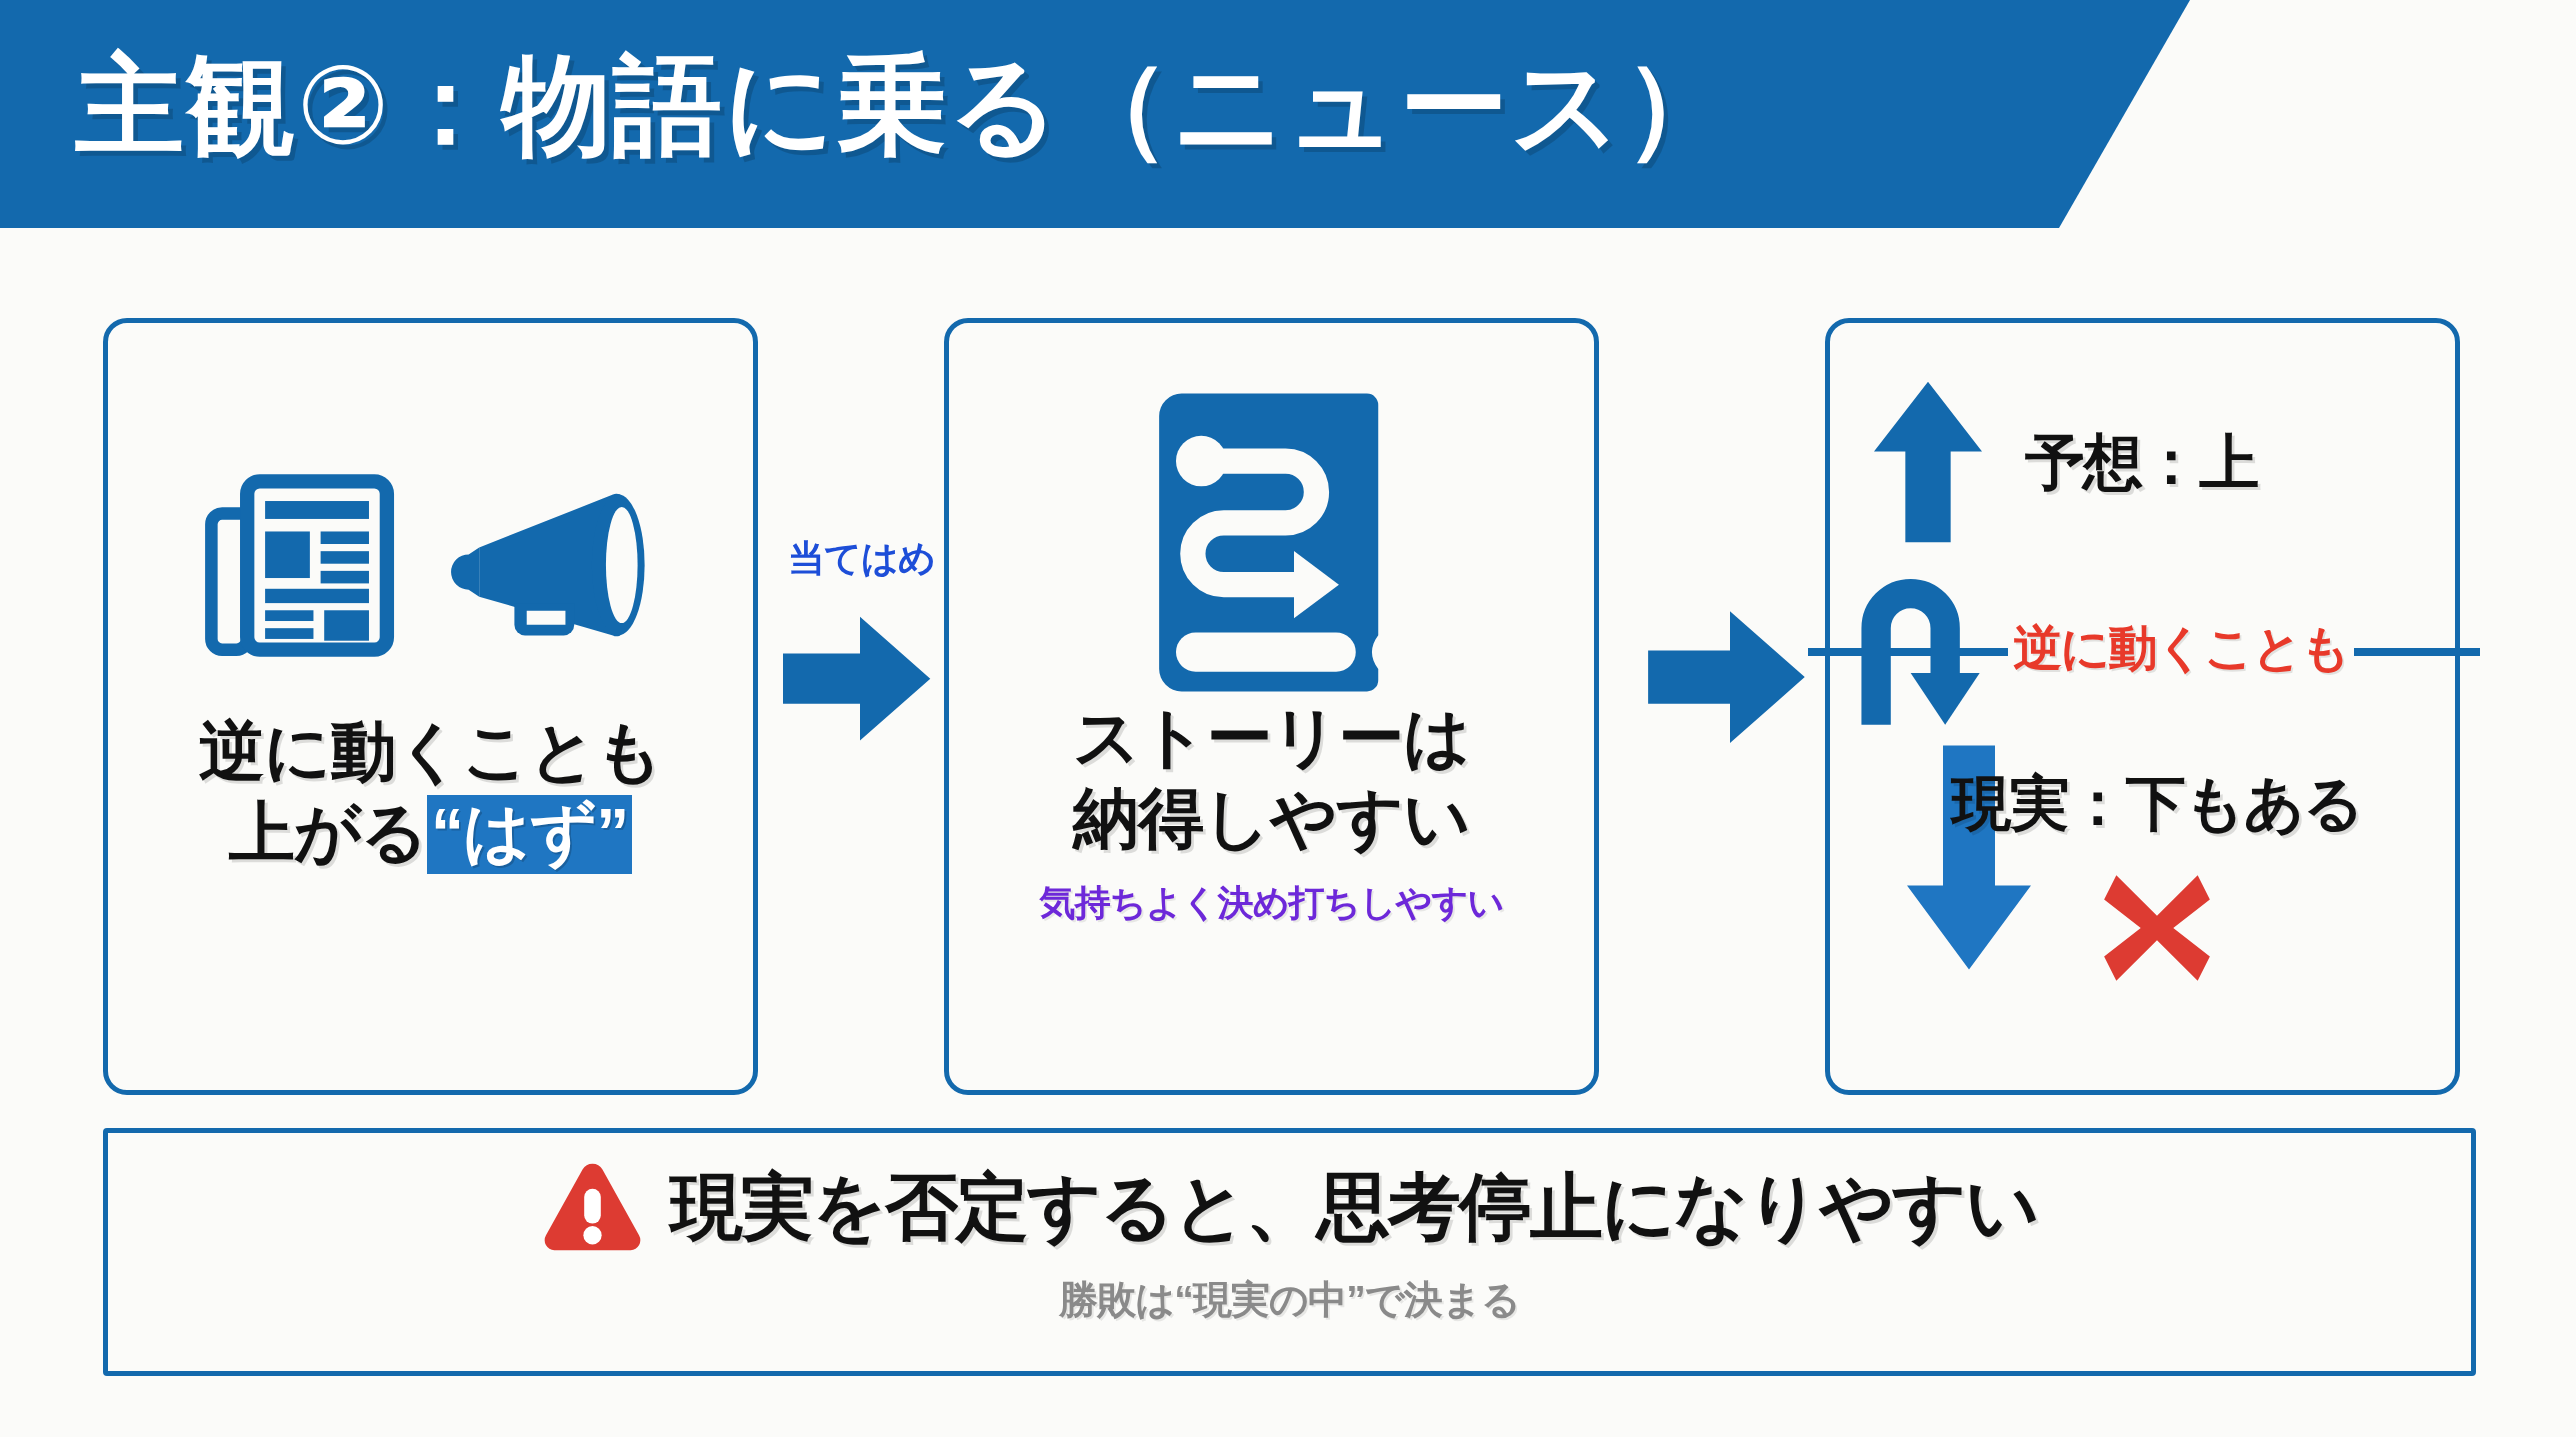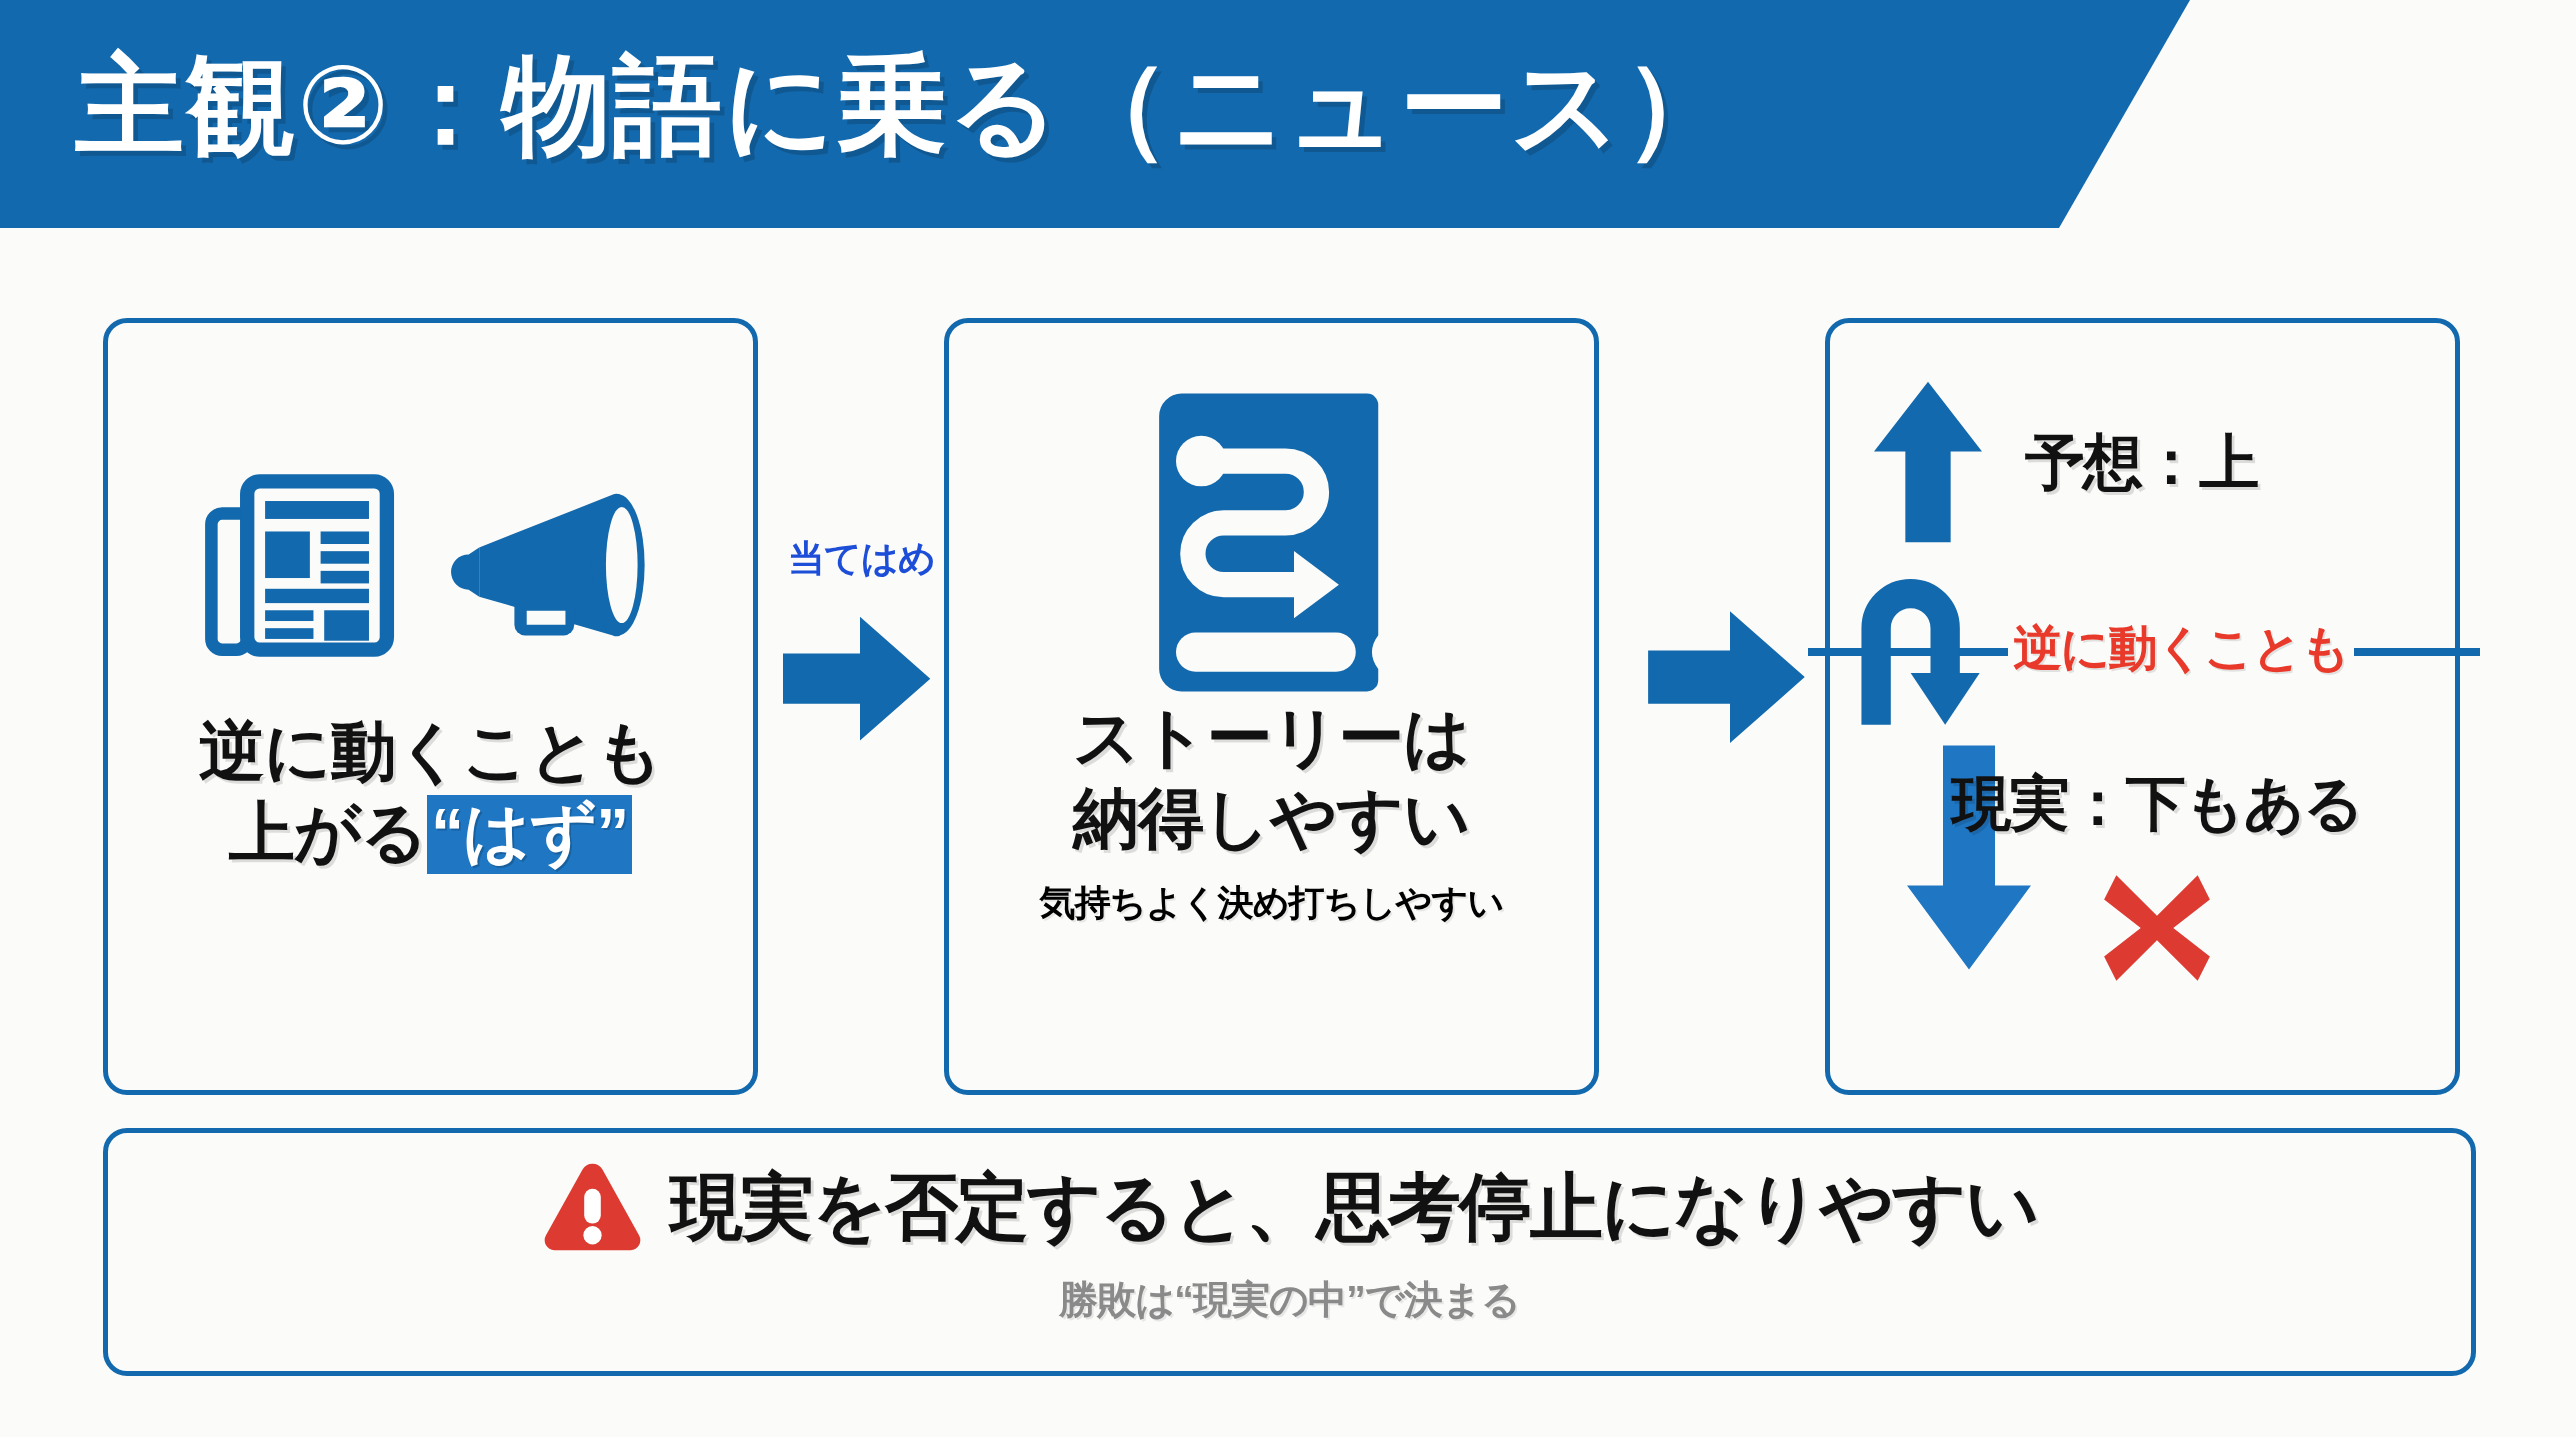--- a/index.html
+++ b/index.html
@@ -77,21 +77,21 @@
   }
   .hl-mark {
     background: #1f76c2;
     color: #ffffff;
     padding: 0 3.7px 5.6px 3.7px;
     box-decoration-break: clone;
     text-shadow: 1.9px 1.9px 0 rgba(0,0,0,0.18);
   }
   .subline {
     margin-top: 20.6px;
-    color: #000000;
+    color: #6d28d9;
     font-size: 36px;
     font-weight: 700;
     letter-spacing: -0.9px;
     text-shadow: 1.9px 1.9px 0 rgba(0,0,0,0.08);
   }
 
   
   .flow {
     position: absolute;
     width: 187px;
@@ -180,21 +180,21 @@
     text-align: center;
     z-index: 2;
   }
 
   
   #banner {
     position: absolute;
     left: 103px; top: 1128px;
     width: 2373px; height: 248px;
     border: 5.6px solid #1369ad;
-    border-radius: 24px;
+    border-radius: 4px;
     background: #fbfbf9;
   }
   .banner-main {
     position: absolute;
     left: 0; right: 0; top: 26px;
     display: flex;
     align-items: center;
     justify-content: center;
     gap: 26px;
   }

